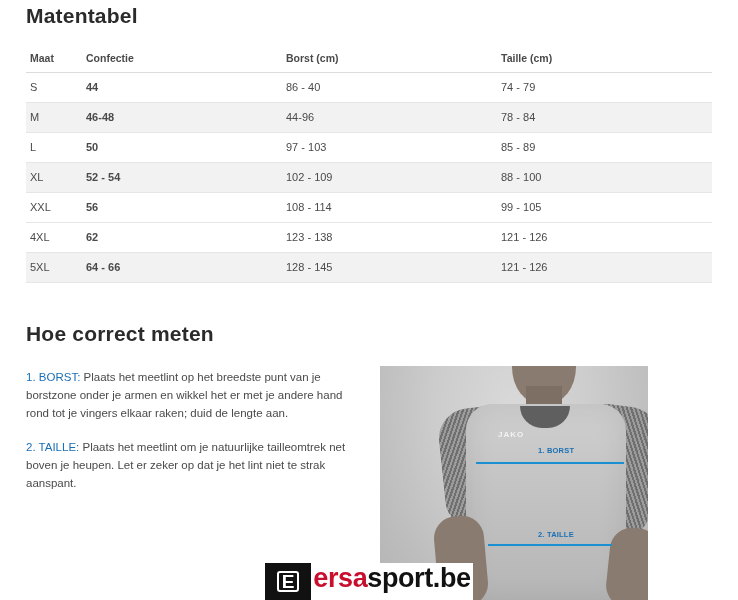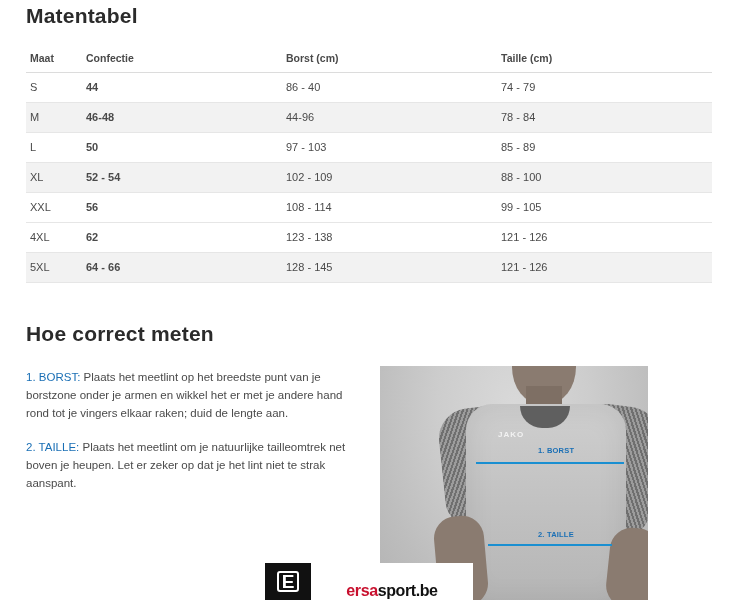--- a/index.html
+++ b/index.html
@@ -257,23 +257,23 @@
     font-weight: bold;
     font-size: 19px;
     border: 2px solid #ffffff;
     border-radius: 3px;
     padding: 0 3px;
     line-height: 17px;
   }
   #logo .word {
     flex: 1;
     display: flex;
-    align-items: flex-end;
+    align-items: flex-start;
     justify-content: center;
-    font-size: 16px;
+    font-size: 27px;
     font-weight: bold;
     letter-spacing: -0.4px;
     color: #111111;
   }
   #logo .word .accent { color: #c8102e; }
 </style>
 </head>
 <body>
 
 <div class="page">

